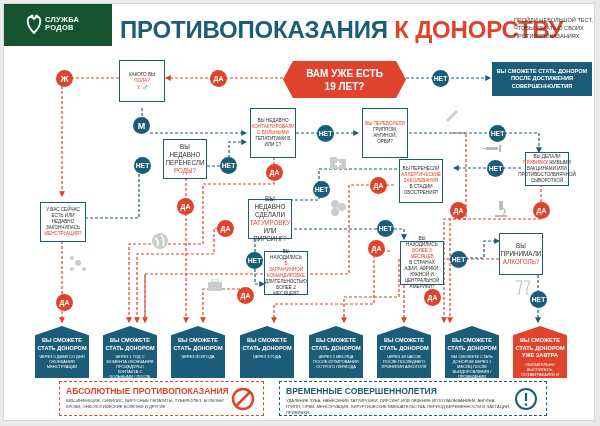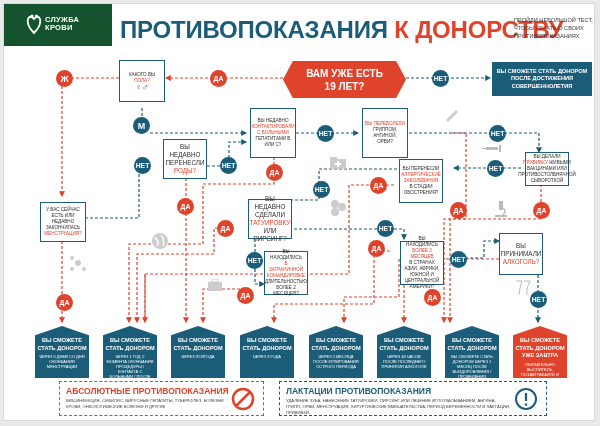--- a/index.html
+++ b/index.html
@@ -91,21 +91,21 @@
   </svg>
 
   <div class="logo">
     <svg class="heart" viewBox="0 0 16 22">
       <path d="M8,20 C2,14 1,10 2,6 C3,3 6,3 8,6 C10,3 13,3 14,6 C15,10 14,14 8,20 z" fill="none" stroke="#fff" stroke-width="1.8"></path>
       <circle cx="6" cy="3" r="1.6" fill="#fff"></circle>
         <circle cx="10.5" cy="3" r="1.6" fill="#fff"></circle>
     </svg>
     <div class="ltext">
       <div>СЛУЖБА</div>
-      <div>КРОВИ</div>
+      <div>РОДОВ</div>
     </div>
   </div>
   <div class="title">
     <span>ПРОТИВОПОКАЗАНИЯ</span>
     <span class="accent">К ДОНОРСТВУ</span>
   </div>
   <div class="intro">ПРОЙДИ НЕБОЛЬШОЙ ТЕСТ, ЧТОБЫ УЗНАТЬ О СВОИХ ПРОТИВОПОКАЗАНИЯХ</div>
 
   <div class="hex18">
     <div>
@@ -273,21 +273,21 @@
 
   <div class="legend abs">
     <div class="lh">АБСОЛЮТНЫЕ ПРОТИВОПОКАЗАНИЯ</div>
     <div class="lt">ВИЧ-ИНФЕКЦИЯ, СИФИЛИС, ВИРУСНЫЕ ГЕПАТИТЫ, ТУБЕРКУЛЕЗ, БОЛЕЗНИ КРОВИ, ОНКОЛОГИЧЕСКИЕ БОЛЕЗНИ И ДРУГИЕ</div>
     <svg class="licon" width="24" height="24">
         <circle cx="12" cy="12" r="10" fill="none" stroke="#e0432b" stroke-width="2.5"></circle>
         <path d="M5,19 L19,5" stroke="#e0432b" stroke-width="2.5"></path>
       </svg>
   </div>
   <div class="legend tmp">
-    <div class="lh">ЛАКТАЦИИ ПРОТИВОПОКАЗАНИЯ</div>
+    <div class="lh">ВРЕМЕННЫЕ СОВЕРШЕННОЛЕТИЯ</div>
     <div class="lt">УДАЛЕНИЕ ЗУБА, НАНЕСЕНИЕ ТАТУИРОВКИ, ПИРСИНГ ИЛИ ЛЕЧЕНИЕ ИГЛОУКАЛЫВАНИЕМ, АНГИНА, ГРИПП, ОРВИ, МЕНСТРУАЦИЯ, ХИРУРГИЧЕСКИЕ ВМЕШАТЕЛЬСТВА, ПЕРИОД БЕРЕМЕННОСТИ И ЛАКТАЦИИ, ПРИВИВКИ.</div>
     <svg class="licon" width="24" height="24">
         <circle cx="12" cy="12" r="10" fill="none" stroke="#1b5d78" stroke-width="2"></circle>
         <path d="M12,6 L12,14" stroke="#1b5d78" stroke-width="2.2"></path>
         <circle cx="12" cy="17.5" r="1.3" fill="#1b5d78"></circle>
       </svg>
   </div>
 </div>
 
 </body></html>

